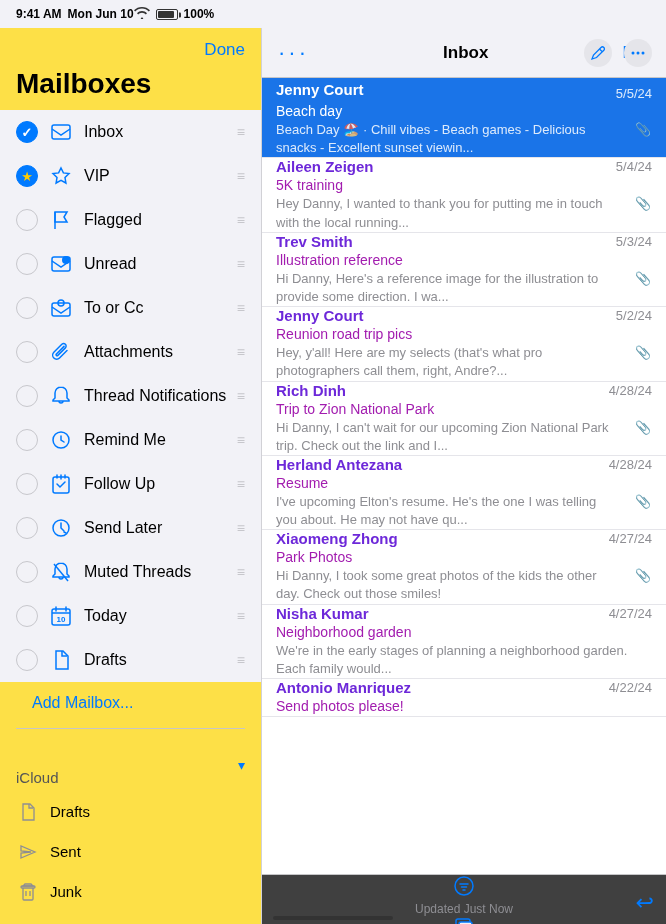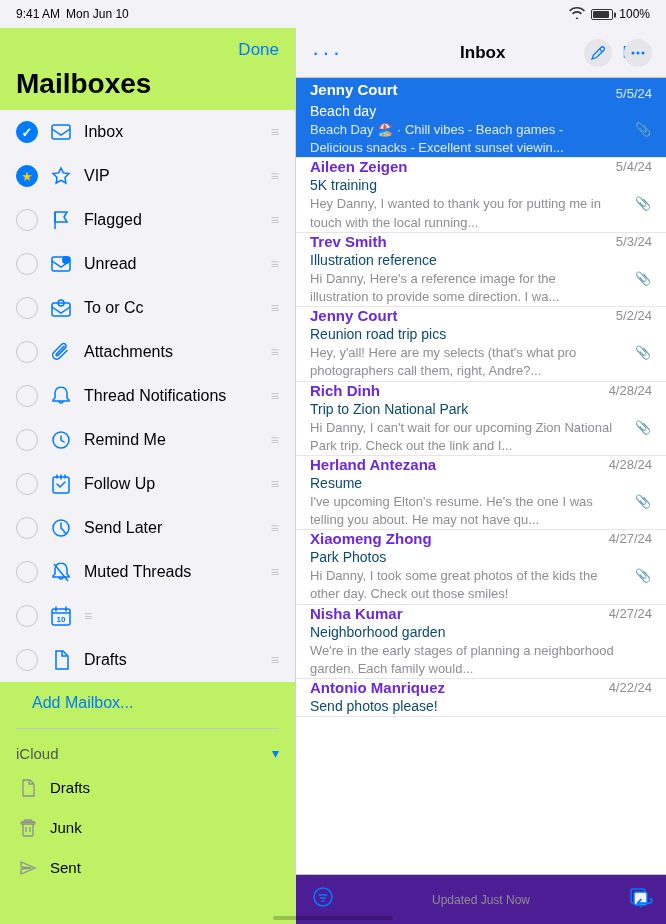--- a/index.html
+++ b/index.html
@@ -13,24 +13,24 @@
     }
 
     
     .status-bar {
       position: absolute;
       top: 0; left: 0; right: 0;
       height: 28px;
       background: #f2f2f7;
       display: flex;
       align-items: center;
-      justify-content: space-between;
+      justify-content: flex-start;
       padding: 0 16px;
       font-size: 12px;
-      font-weight: 400;
+      font-weight: 700;
       z-index: 100;
     }
     .status-left { display: flex; gap: 6px; align-items: center; }
     .status-right { display: flex; gap: 6px; align-items: center; }
     .battery {
       width: 22px; height: 11px;
       border: 1.5px solid #333;
       border-radius: 2px;
       position: relative;
       display: inline-flex;
@@ -58,22 +58,22 @@
     
     .app-container {
       position: absolute;
       top: 28px; left: 0; right: 0; bottom: 0;
       display: flex;
       background: #f2f2f7;
     }
 
     
     .sidebar {
-      width: 296px;
-      background: #bef264;
+      width: 262px;
+      background: #fde047;
       display: flex;
       flex-direction: column;
       border-right: 1px solid #d1d1d6;
       position: relative;
     }
 
     .sidebar-header {
       padding: 12px 16px 8px 16px;
       display: flex;
       align-items: center;
@@ -169,20 +169,21 @@
       display: flex;
       align-items: center;
       justify-content: space-between;
       cursor: pointer;
       padding: 4px 0;
     }
     .icloud-label {
       font-size: 15px;
       color: #555;
       font-weight: 500;
+      margin-top: 24px;
     }
     .icloud-chevron {
       color: #007aff;
       font-size: 14px;
     }
 
     .icloud-items { padding: 2px 0; }
     .icloud-item {
       display: flex;
       align-items: center;
@@ -293,21 +294,21 @@
     .email-item:first-child .email-preview { color: rgba(255,255,255,0.85); }
     .email-item:first-child .attachment-icon { color: rgba(255,255,255,0.85); }
 
     .email-date {
       font-size: 13px;
       color: #8e8e93;
     }
     .email-subject {
       font-size: 14px;
       font-weight: 500;
-      color: #0c4a6e;
+      color: #a21caf;
       margin-bottom: 2px;
     }
     .email-preview-row {
       display: flex;
       align-items: flex-start;
       gap: 20px;
     }
     .email-preview {
       font-size: 13px;
       color: #8e8e93;
@@ -329,21 +330,22 @@
     }
 
     
     .bottom-bar {
       height: 50px;
       border-top: 0.5px solid #c6c6c8;
       display: flex;
       align-items: center;
       justify-content: space-between;
       padding: 0 16px;
-      background: #4c1d95;
+      background: #404040;
+      flex-direction: column;
     }
     .bottom-left { display: flex; align-items: center; }
     .bottom-center {
       display: flex;
       align-items: center;
       gap: 8px;
     }
     .bottom-right { display: flex; align-items: center; }
 
     .bottom-icon {
@@ -548,20 +550,21 @@
         <div class="mailbox-item">
           <div class="mailbox-check"></div>
           <div class="mailbox-icon">
             <svg width="20" height="20" viewBox="0 0 20 20" fill="none">
               <rect x="1" y="3" width="18" height="16" rx="2" stroke="#007aff" stroke-width="1.5"></rect>
               <path d="M1 7h18" stroke="#007aff" stroke-width="1.5"></path>
               <path d="M5 1v4M15 1v4" stroke="#007aff" stroke-width="1.5" stroke-linecap="round"></path>
               <text x="10" y="16" text-anchor="middle" fill="#007aff" font-size="8" font-weight="700">10</text>
             </svg>
           </div>
+          <span class="mailbox-label">Today</span>
           <span class="mailbox-reorder">≡</span>
         </div>
 
         <div class="mailbox-item">
           <div class="mailbox-check"></div>
           <div class="mailbox-icon">
             <svg width="16" height="20" viewBox="0 0 16 20" fill="none">
               <path d="M3 1h7l5 5v13H3V1z" stroke="#007aff" stroke-width="1.5" fill="none"></path>
               <path d="M9 1v5h5" stroke="#007aff" stroke-width="1.5" fill="none"></path>
             </svg>
@@ -585,42 +588,42 @@
         <div class="icloud-items">
 
           <div class="icloud-item">
             <div class="icloud-item-icon">
               <svg width="14" height="18" viewBox="0 0 14 18" fill="none">
                 <path d="M2 1h7l4 4v12H2V1z" stroke="#8e8e93" stroke-width="1.3" fill="none"></path>
                 <path d="M8 1v4h4" stroke="#8e8e93" stroke-width="1.3" fill="none"></path>
               </svg>
             </div>
             <span class="icloud-item-label">Drafts</span>
+          </div>
+
+          <div class="icloud-item">
+            <div class="icloud-item-icon">
+              <svg width="18" height="16" viewBox="0 0 18 16" fill="none">
+                <path d="M2 14L16 8 2 2v5l10 1-10 1v5z" stroke="#8e8e93" stroke-width="1.3" fill="none"></path>
+              </svg>
+            </div>
+            <span class="icloud-item-label">Sent</span>
           </div>
 
           <div class="icloud-item">
             <div class="icloud-item-icon">
               <svg width="16" height="18" viewBox="0 0 16 18" fill="none">
                 <path d="M5 1h6l2 2H3L5 1z" stroke="#8e8e93" stroke-width="1.3" fill="none"></path>
                 <rect x="1" y="3" width="14" height="2" rx="1" stroke="#8e8e93" stroke-width="1.3" fill="none"></rect>
                 <path d="M3 5v11a1 1 0 0 0 1 1h8a1 1 0 0 0 1-1V5" stroke="#8e8e93" stroke-width="1.3" fill="none"></path>
                 <line x1="6" y1="8" x2="6" y2="13" stroke="#8e8e93" stroke-width="1.3"></line>
                 <line x1="10" y1="8" x2="10" y2="13" stroke="#8e8e93" stroke-width="1.3"></line>
               </svg>
             </div>
             <span class="icloud-item-label">Junk</span>
-          </div>
-
-          <div class="icloud-item">
-            <div class="icloud-item-icon">
-              <svg width="18" height="16" viewBox="0 0 18 16" fill="none">
-                <path d="M2 14L16 8 2 2v5l10 1-10 1v5z" stroke="#8e8e93" stroke-width="1.3" fill="none"></path>
-              </svg>
-            </div>
-            <span class="icloud-item-label">Sent</span>
           </div>
 
         </div>
       </div>
     </div>
 
   </div>
 
   <div class="right-panel">
 

